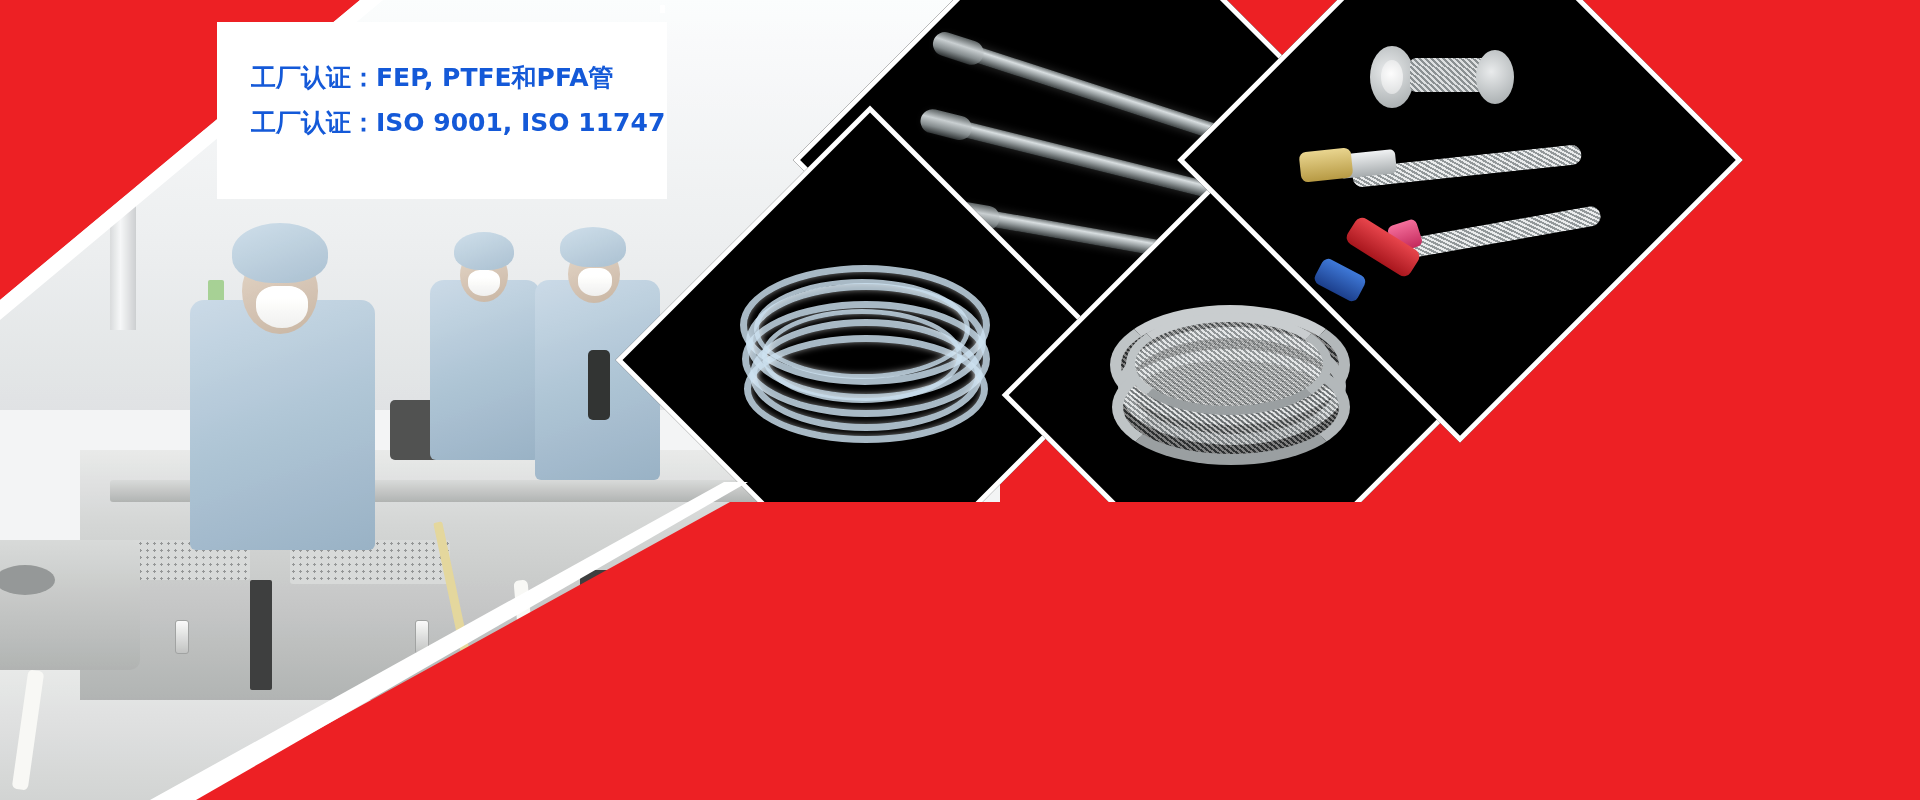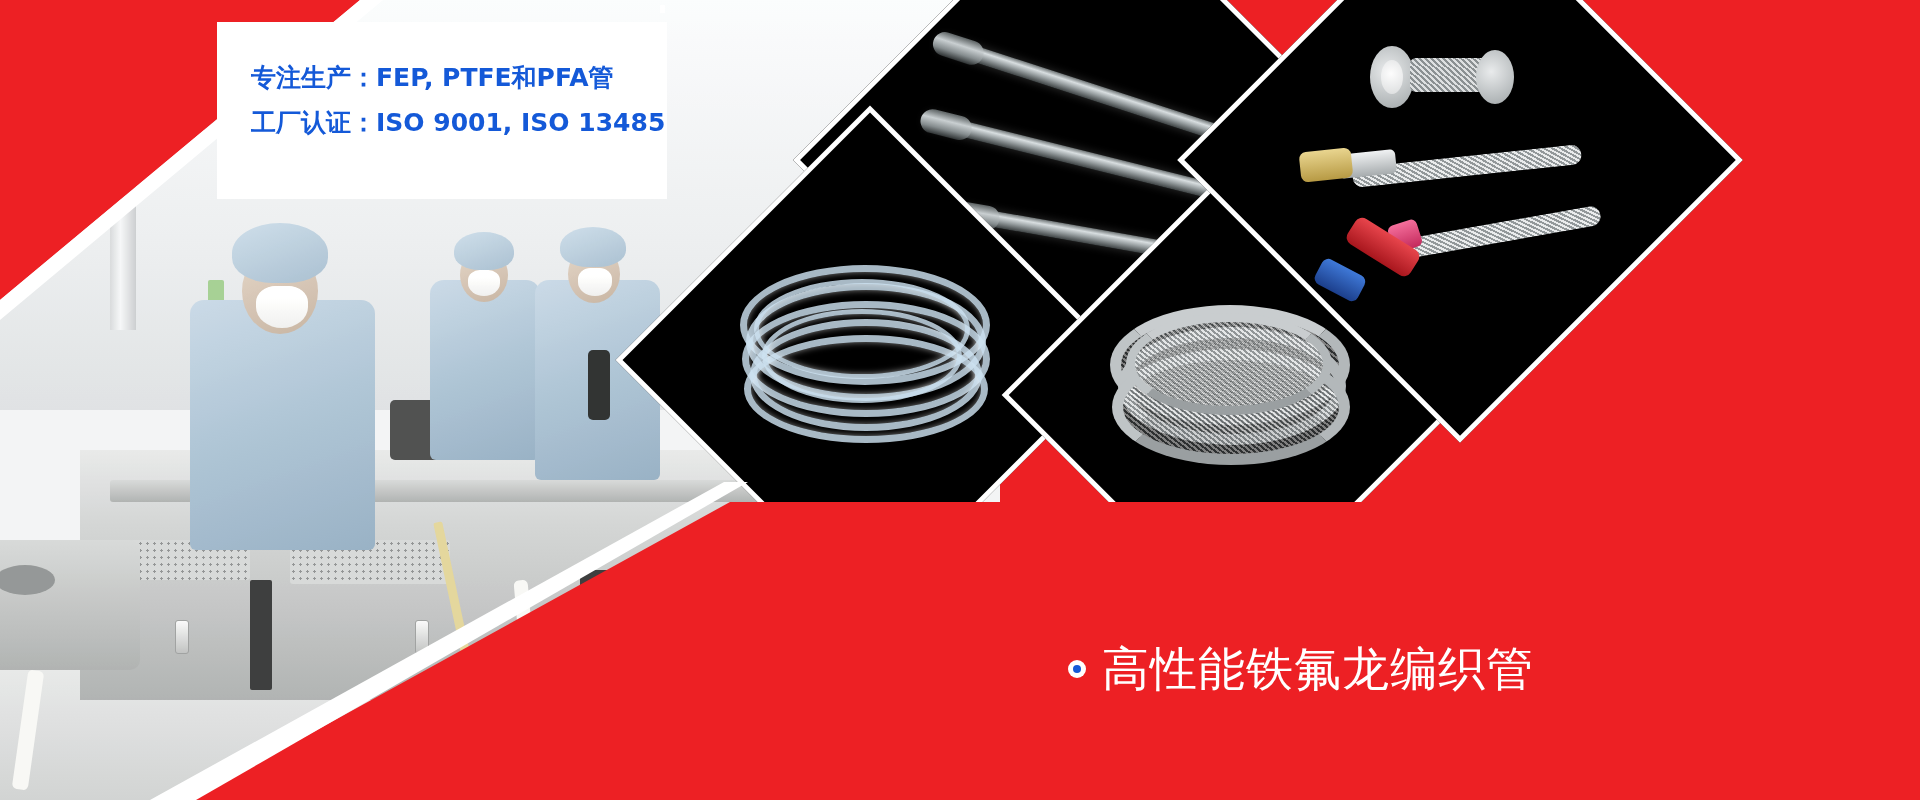--- a/index.html
+++ b/index.html
@@ -282,26 +282,20 @@
       </div>
     </div>
   </div>
 
   <div class="wedge wedge-tl"></div>
   <div class="wedge-tl-edge"></div>
   <div class="wedge wedge-bottom"></div>
   <div class="wedge-bottom-edge"></div>
 
   <div class="card">
-    <div class="sub">专注生产：FEP, PTFE和PFA管</div>
-    <div class="sub sub2">工厂认证：ISO 9001, ISO 13485</div>
+    <div class="sub">工厂认证：FEP, PTFE和PFA管</div>
+    <div class="sub sub2">工厂认证：ISO 9001, ISO 11747</div>
   </div>
 
   <div class="bullets">
-    <div class="bullet-row">
-      <span class="dot">
-          <i></i>
-        </span>
-      <span class="bullet-text">高性能铁氟龙编织管</span>
-    </div>
   </div>
 
 </div>
 
 </body></html>

